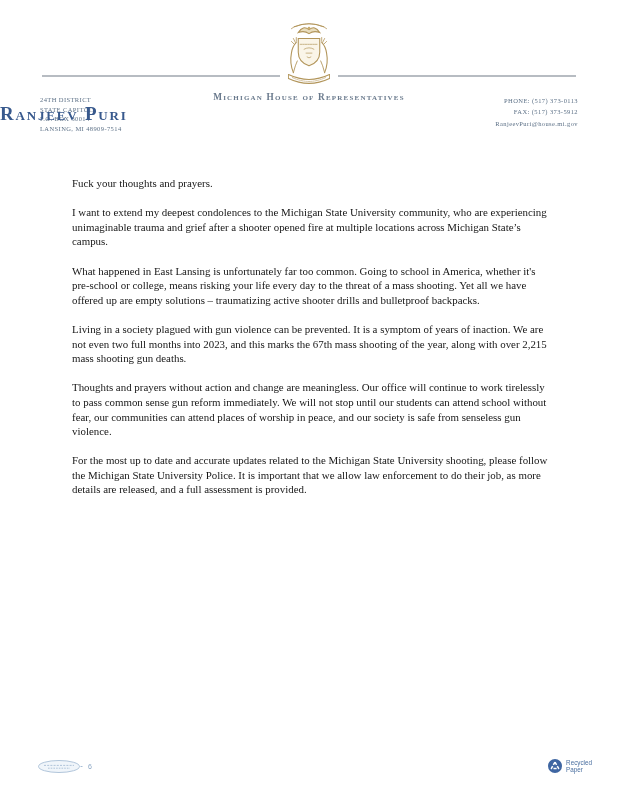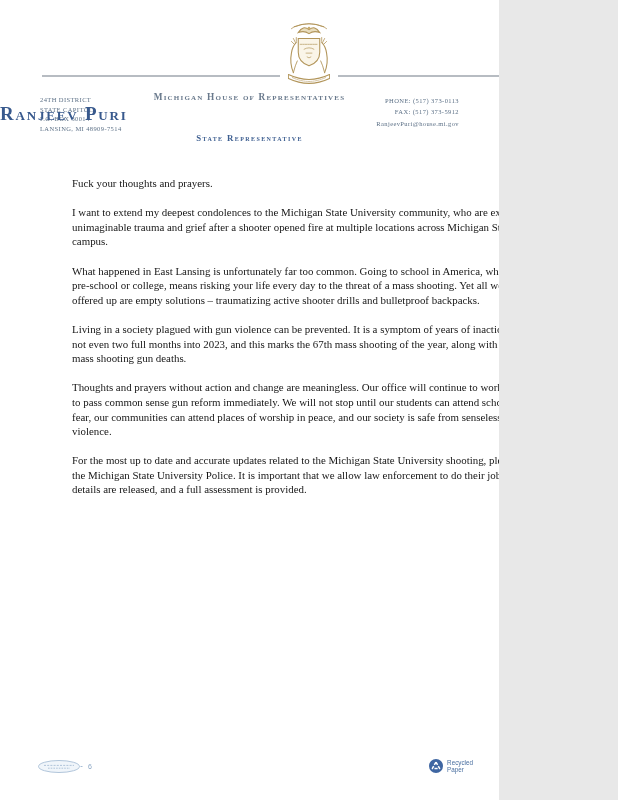--- a/index.html
+++ b/index.html
@@ -1,18 +1,18 @@
 <!DOCTYPE html>
 <html><head>
 <meta charset="utf-8">
 <style>
   html,body{margin:0;padding:0;background:#e8e8e8;}
   .page{
     position:relative;
-    width:499px;height:800px;
+    width:618px;height:800px;
     background:#ffffff;
     overflow:hidden;
     font-family:"Liberation Serif", serif;
     text-decoration:underline;
   }
 
   
   .rule{position:absolute;top:75px;height:2px;background:#b7bcc2;}
   .rule.left{left:42px;width:238px;}
   .rule.right{left:338px;width:238px;}
@@ -126,21 +126,20 @@
   </div>
 
   <div class="lh-block lh-right">
     <div>PHONE: (517) 373-0113</div>
     <div>FAX: (517) 373-5912</div>
     <div>RanjeevPuri@house.mi.gov</div>
   </div>
 
   <div class="office-line">Michigan House of Representatives</div>
   <div class="rep-name">Ranjeev Puri</div>
-  <div class="rep-title">State Representative</div>
 
   <div class="letter">
     <p>Fuck your thoughts and prayers.</p>
     <p>I want to extend my deepest condolences to the Michigan State University community, who are experiencing unimaginable trauma and grief after a shooter opened fire at multiple locations across Michigan State’s campus.</p>
     <p>What happened in East Lansing is unfortunately far too common. Going to school in America, whether it's pre-school or college, means risking your life every day to the threat of a mass shooting. Yet all we have offered up are empty solutions – traumatizing active shooter drills and bulletproof backpacks.</p>
     <p>Living in a society plagued with gun violence can be prevented. It is a symptom of years of inaction. We are not even two full months into 2023, and this marks the 67th mass shooting of the year, along with over 2,215 mass shooting gun deaths.</p>
     <p>Thoughts and prayers without action and change are meaningless. Our office will continue to work tirelessly to pass common sense gun reform immediately. We will not stop until our students can attend school without fear, our communities can attend places of worship in peace, and our society is safe from senseless gun violence.</p>
     <p>For the most up to date and accurate updates related to the Michigan State University shooting, please follow the Michigan State University Police. It is important that we allow law enforcement to do their job, as more details are released, and a full assessment is provided.</p>
   </div>
 

